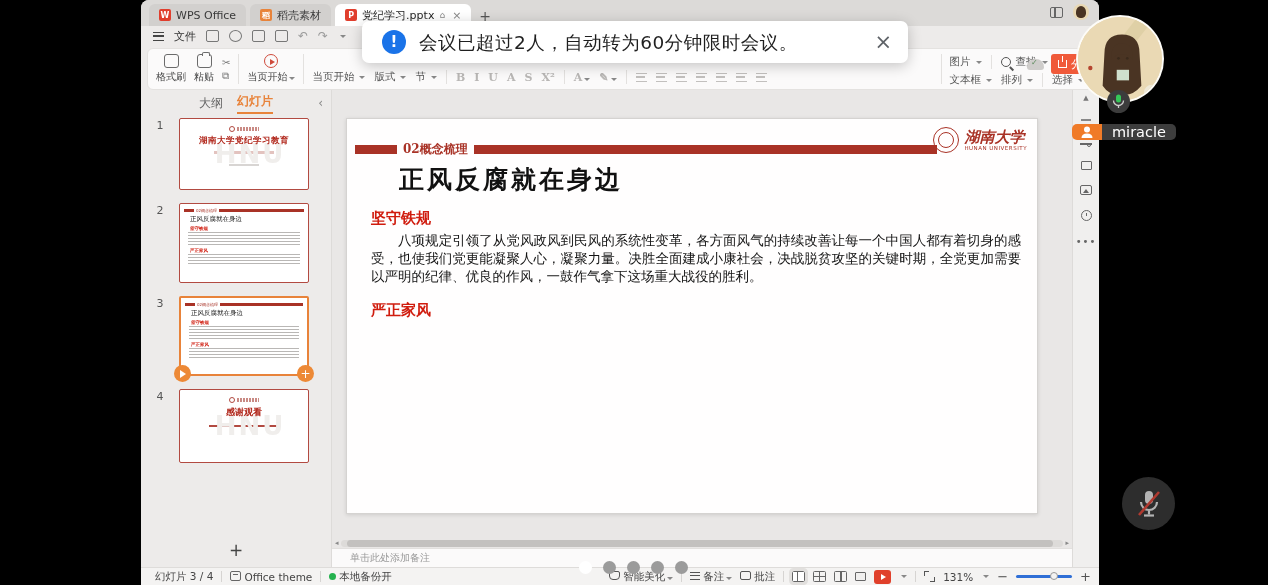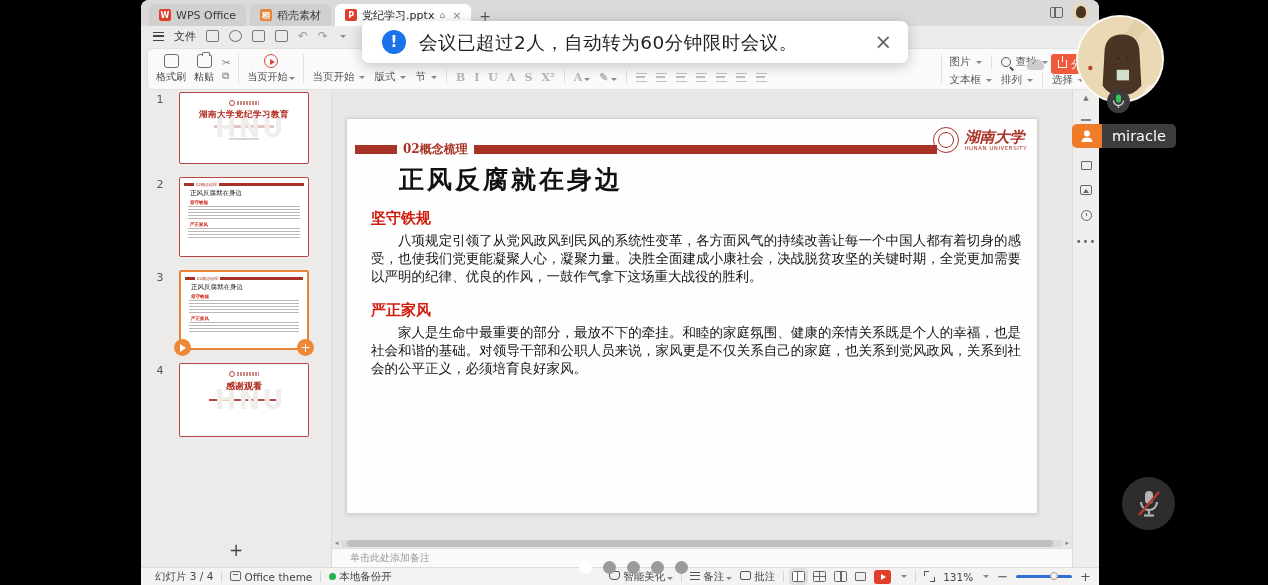--- a/index.html
+++ b/index.html
@@ -204,21 +204,21 @@
     padding:0 16px 0 20px; gap:13px; z-index:30; }
   .banner-ic { width:24px; height:24px; border-radius:50%; background:#1a73e8; color:#fff; font-weight:bold;
     display:flex; align-items:center; justify-content:center; font-size:15px; flex:none; }
   .banner-txt { font-size:18.5px; color:#1f1f1f; letter-spacing:0.5px; white-space:nowrap; }
   .banner-close { margin-left:auto; color:#5f6368; font-size:21px; line-height:1; }
 
   .bigavatar { position:absolute; left:1076px; top:15px; width:88px; height:88px; border-radius:50%;
     background:#ead9b4; border:2px solid rgba(255,255,255,0.9); overflow:hidden; z-index:40; }
   .micbadge { position:absolute; left:1107px; top:90px; width:23px; height:23px; border-radius:50%;
     background:#3c3c3c; display:flex; align-items:center; justify-content:center; z-index:41; }
-  .nametag { position:absolute; left:1072px; top:124px; height:24px; display:flex; z-index:42; }
+  .nametag { position:absolute; left:1072px; top:124px; height:16px; display:flex; z-index:42; }
   .nametag .badge { width:30px; background:#f07b28; border-radius:5px 0 0 5px; display:flex;
     align-items:center; justify-content:center; }
   .nametag .pill { background:rgba(70,70,70,0.88); border-radius:0 5px 5px 0; color:#fff;
     font-size:14.5px; display:flex; align-items:center; padding:0 10px; }
   .mutedmic { position:absolute; left:1122px; top:477px; width:53px; height:53px; border-radius:50%;
     background:#2d2d2d; display:flex; align-items:center; justify-content:center; z-index:40; }
   .dots { position:absolute; left:579px; top:561px; display:flex; gap:11px; z-index:35; }
   .dots i { width:13px; height:13px; border-radius:50%; background:#9b9b9b; }
   .dots i.on { background:#fff; }
 </style>
@@ -358,20 +358,25 @@
       <div class="sharebtn">
         <span class="shareglyph"></span>
         <span>分</span>
       </div>
     </div>
   </div>
 
   <div class="contentrow">
 
     <div class="sidepanel">
+      <div class="side-tabs">
+        <span>大纲</span>
+        <span class="side-tab-active">幻灯片</span>
+        <span class="side-collapse">‹</span>
+      </div>
       <div class="thumblist">
 
         <div class="thumbrow">
           <div class="thumbnum">1</div>
           <div class="thumb" style="height:72px">
             <div class="thumb-inner">
               <div class="wm">HNU</div>
               <div class="t-logo">
                   <i></i>
                   <s></s>
@@ -456,21 +461,20 @@
               <span class="logo-cn">湖南大学</span>
               <span class="logo-en">HUNAN UNIVERSITY</span>
             </div>
           </div>
           <div class="slide-title">正风反腐就在身边</div>
           <div class="slide-body">
             <div class="sec-head">坚守铁规</div>
             <p class="sec-p">八项规定引领了从党风政风到民风的系统性变革，各方面风气的持续改善让每一个中国人都有着切身的感受，也使我们党更能凝聚人心，凝聚力量。决胜全面建成小康社会，决战脱贫攻坚的关键时期，全党更加需要以严明的纪律、优良的作风，一鼓作气拿下这场重大战役的胜利。</p>
             <div class="sec-gap"></div>
             <div class="sec-head">严正家风</div>
-            <p class="sec-p">家人是生命中最重要的部分，最放不下的牵挂。和睦的家庭氛围、健康的亲情关系既是个人的幸福，也是社会和谐的基础。对领导干部和公职人员来说，家风更是不仅关系自己的家庭，也关系到党风政风，关系到社会的公平正义，必须培育良好家风。</p>
           </div>
         </div>
       </div>
       <div class="hscroll">
         <span class="hs-arrow">◂</span>
         <div class="hs-track">
             <div class="hs-thumb"></div>
           </div>
         <span class="hs-arrow">▸</span>
       </div>

